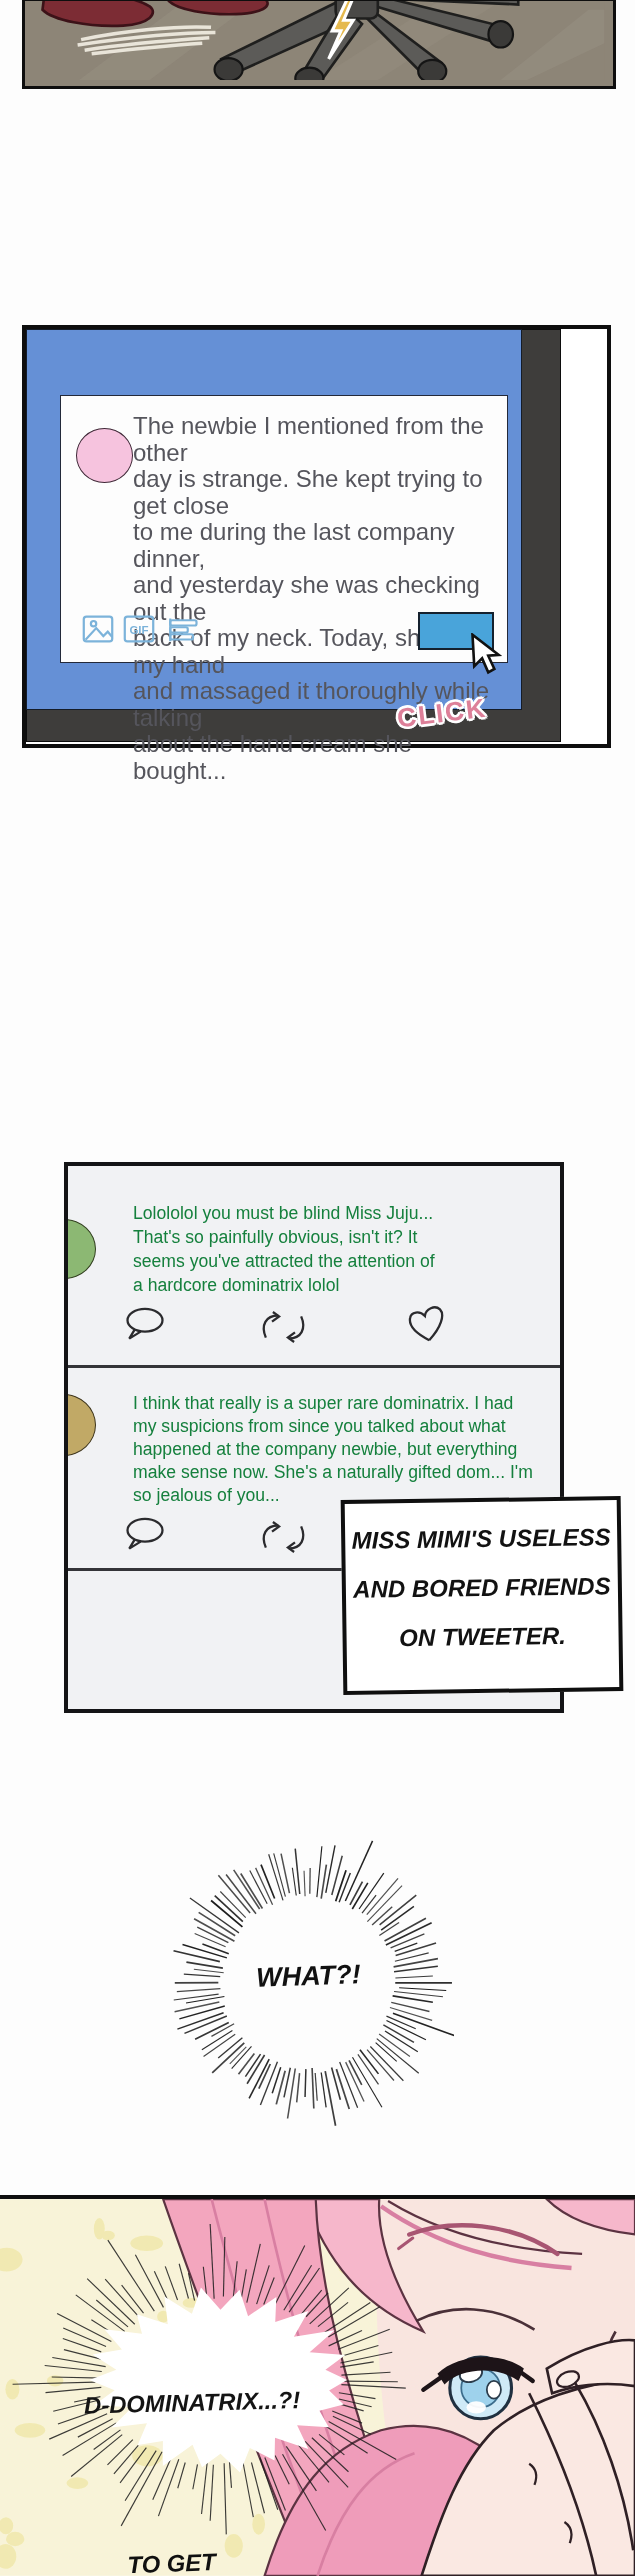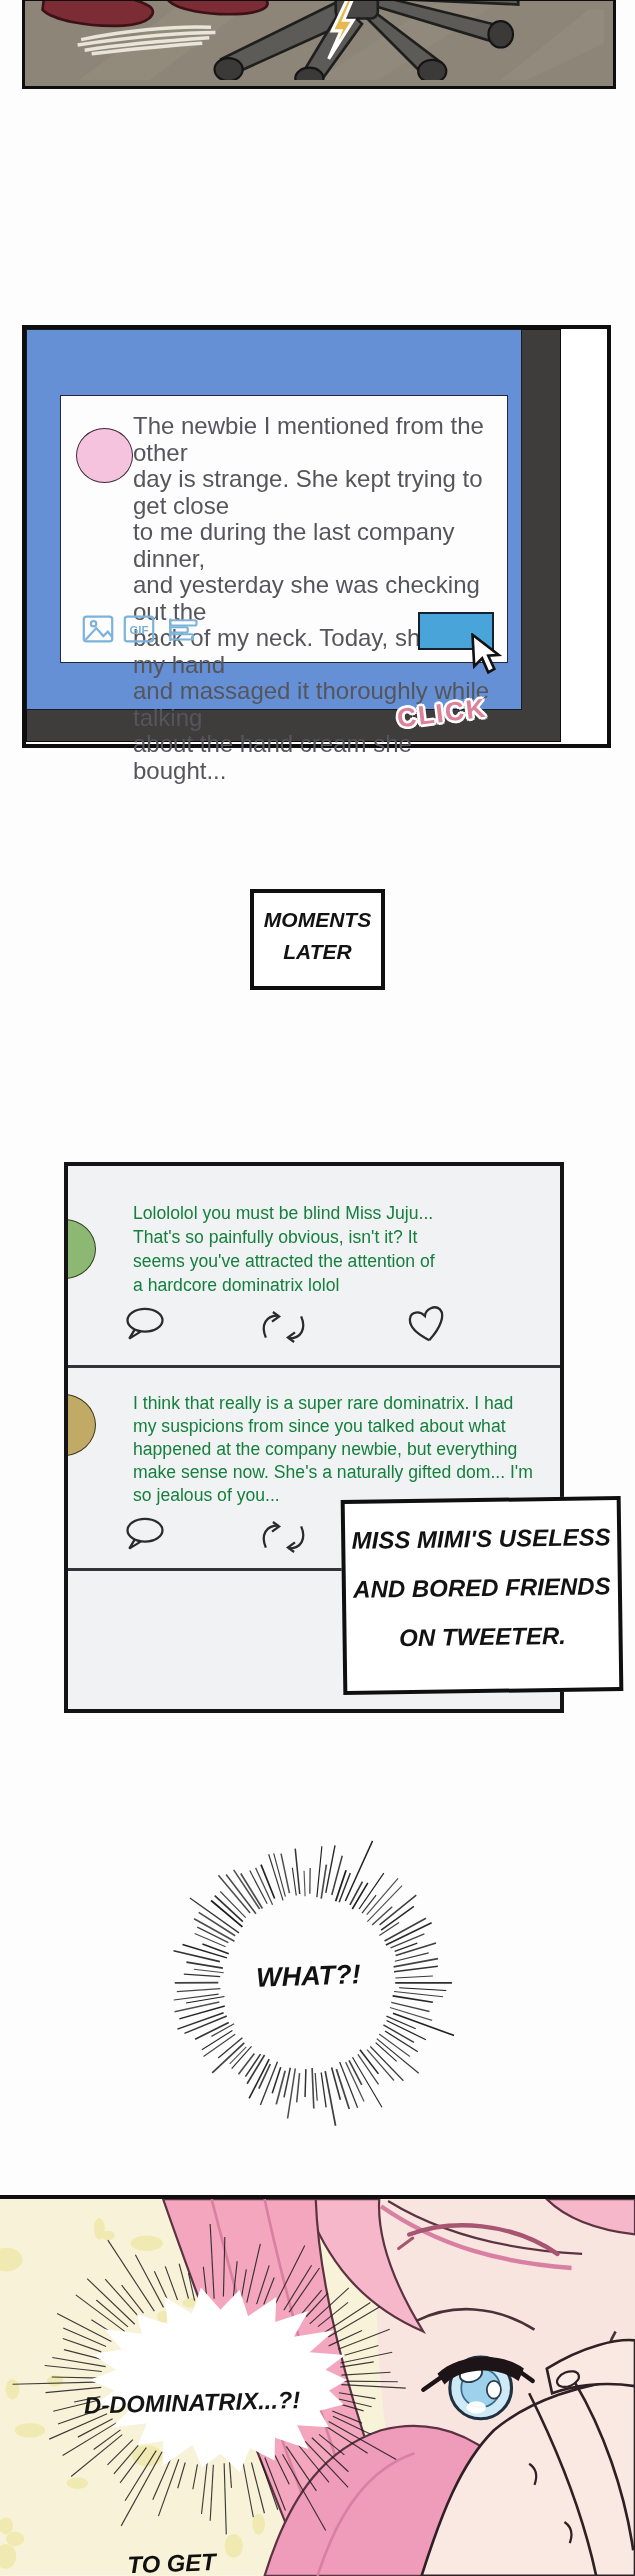--- a/index.html
+++ b/index.html
@@ -124,24 +124,20 @@
       <div class="abs" id="btnTweet" style="background: rgb(73, 164, 218);"></div>
     </div>
     <span class="abs" id="cursor">
       <svg width="39" height="49" viewBox="0 0 44 56">
         <polygon points="6,2 8,38 17,29 24,45 31,41 24,26 36,25" fill="#ffffff" stroke="#111111" stroke-width="3"></polygon>
       </svg>
     </span>
     <div class="abs" id="clickTxt" style="color: rgb(221, 128, 153);">CLICK</div>
   </div>
 
-  <div class="abs capBox" id="momentsBox">
-    <div>MOMENTS</div>
-    <div>LATER</div>
-  </div>
 
   <div class="abs" id="panelC">
 
     <div class="avatar" style="left:-36px;top:53px;width:62px;height:58px;background:#8cb873;border:1.8px solid #32401f;"></div>
     <div class="tweetText" style="top:35px;">
       <div>Lolololol you must be blind Miss Juju...</div>
       <div>That's so painfully obvious, isn't it? It</div>
       <div>seems you've attracted the attention of</div>
       <div>a hardcore dominatrix lolol</div>
     </div>

